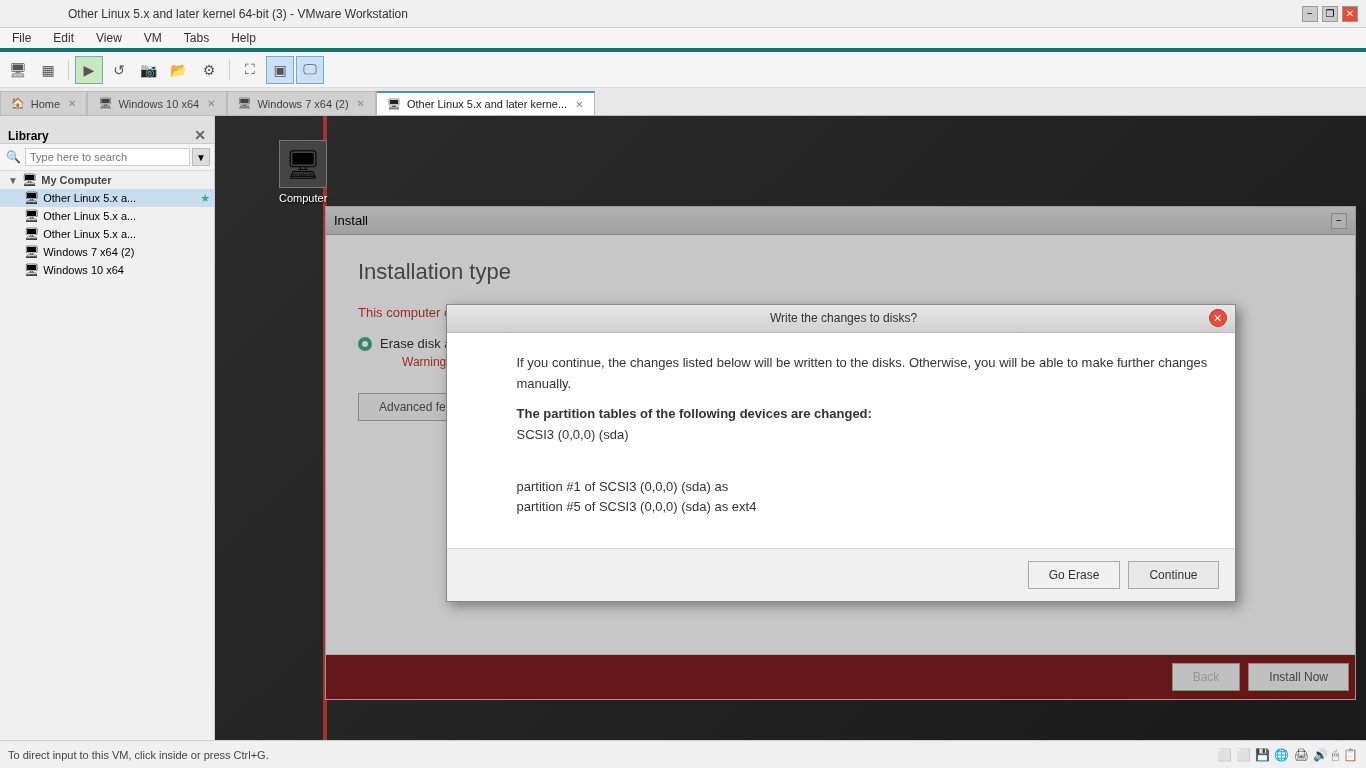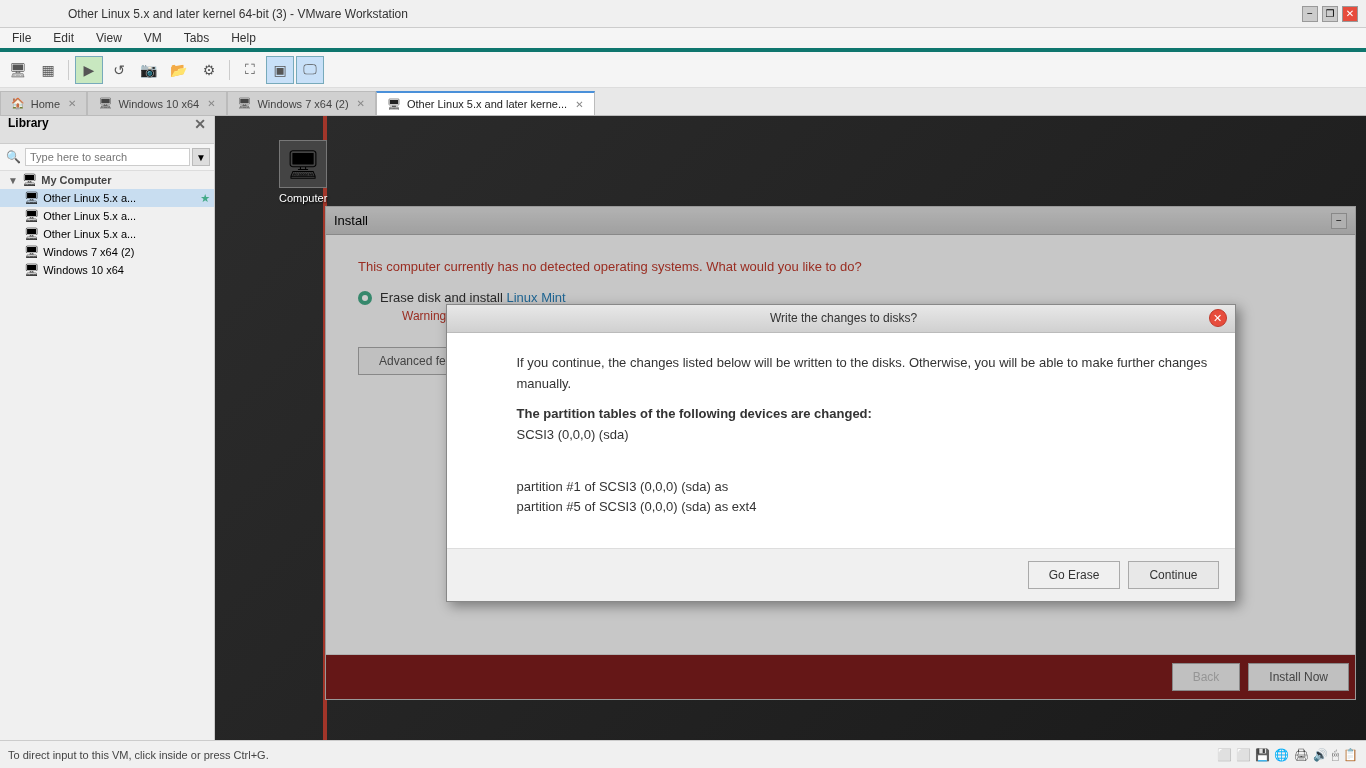--- a/index.html
+++ b/index.html
@@ -89,21 +89,21 @@
       width: 215px;
       background: #f0f0f0;
       border-right: 1px solid #ccc;
       display: flex;
       flex-direction: column;
     }
     .sidebar-header {
       height: 28px;
       background: #e0e0e0;
       display: flex;
-      align-items: flex-start;
+      align-items: flex-end;
       justify-content: space-between;
       padding: 0 8px;
       border-bottom: 1px solid #ccc;
       font-size: 12px;
       font-weight: bold;
     }
     .sidebar-close { cursor: pointer; font-size: 14px; color: #666; }
     .search-bar {
       display: flex;
       align-items: center;
@@ -463,20 +463,21 @@
           <span class="icon-label">Computer</span>
         </div>
       </div>
 
       <div class="install-window">
         <div class="install-titlebar">
           <span>Install</span>
           <div class="install-min">−</div>
         </div>
         <div class="install-body">
+          <div class="install-heading">Installation type</div>
           <p class="install-question">This computer currently has no detected operating systems. What would you like to do?</p>
           <div class="radio-option">
             <div class="radio-circle">
               <div class="radio-inner"></div>
             </div>
             <div>
               <div class="radio-label">
                 Erase disk and install <span style="color:#2980b9">Linux Mint</span>
               </div>
               <div class="warning-text">Warning: This will delete all your programs, documents, photos, music, and any other files in all operating systems.</div>

